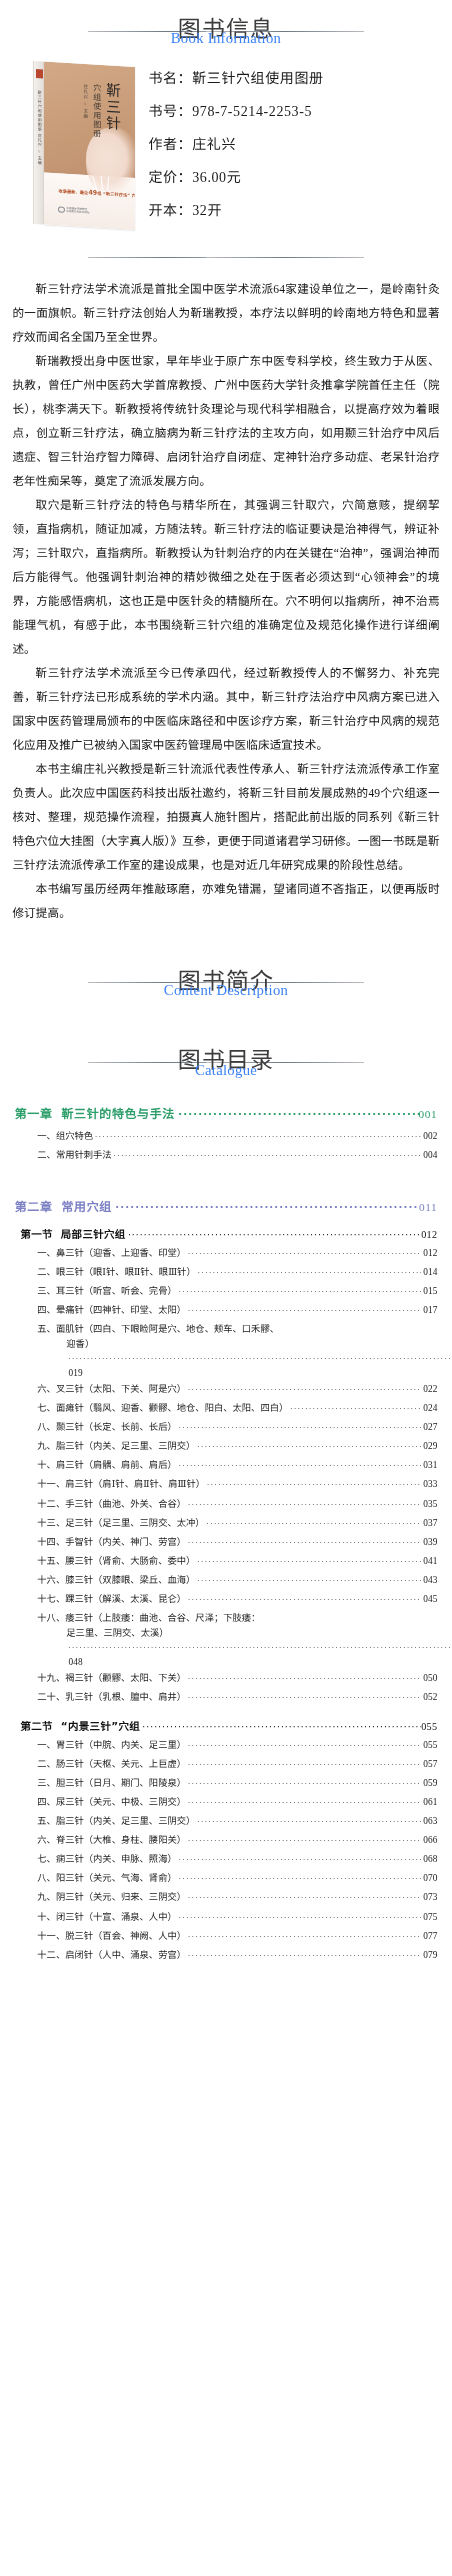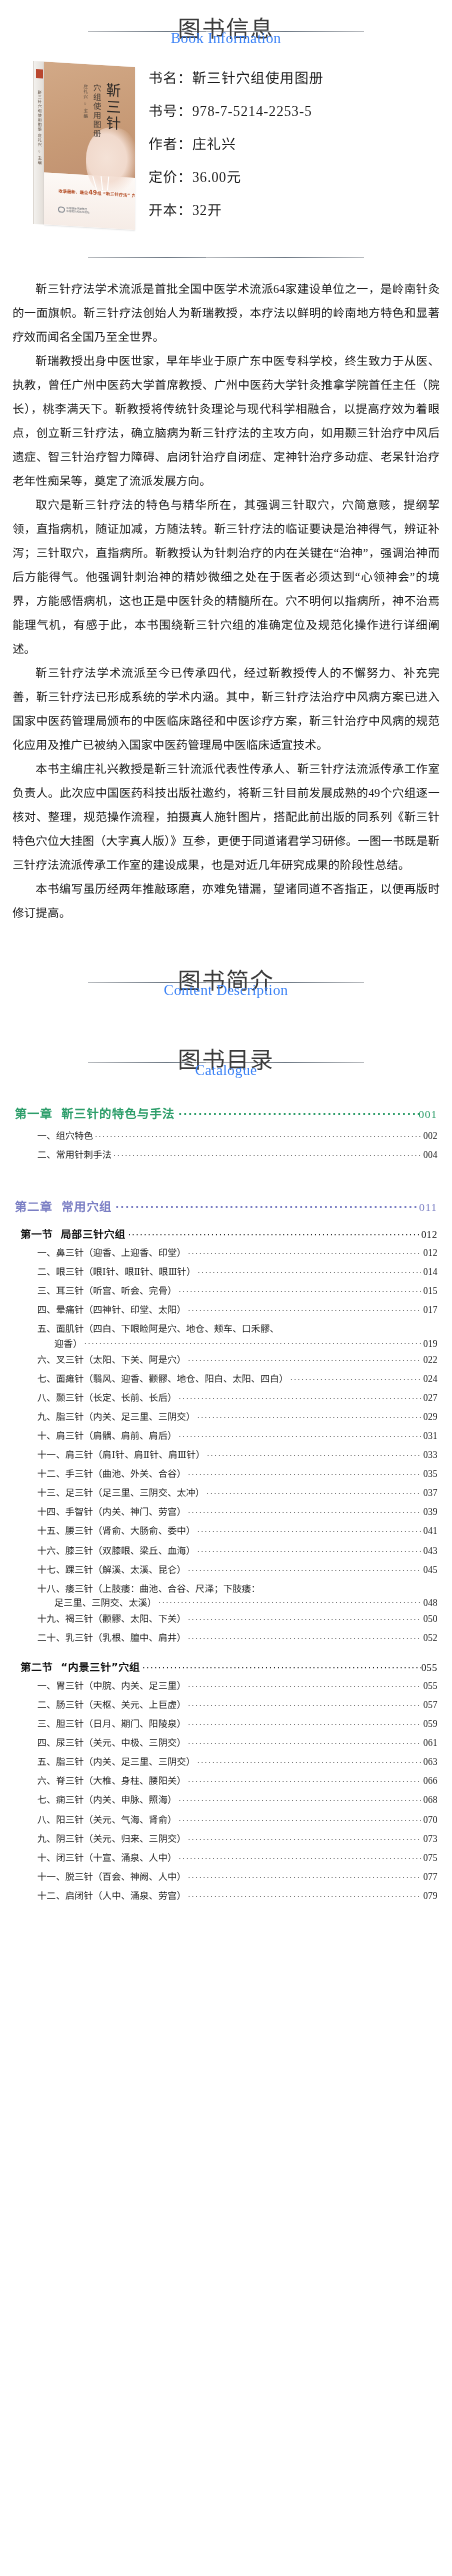--- a/index.html
+++ b/index.html
@@ -252,21 +252,21 @@
     color:#1b1b1b;
     margin: 0 0 3.4px 22.6px;
     line-height: 14.7px;
   }
   .toc .entry .label { flex: 0 1 auto; white-space: nowrap; }
   .toc .entry .dots { flex:1 1 auto; overflow:hidden; white-space:nowrap; font-size:8px; letter-spacing:1.1px; padding:0 1.7px; }
   .toc .entry .pg { flex:0 0 auto; font-size:9.3px; padding-left:2.3px; }
 
   .toc .entry.wrap { display:block; margin-bottom:1.1px; }
   .toc .entry.wrap .l1 { white-space:nowrap; }
-  .toc .entry.wrap .l2 { display:flex; align-items:flex-start; margin-left:17px; }
+  .toc .entry.wrap .l2 { display:flex; align-items:flex-start; margin-left:29px;flex-direction:column; }
   .toc .entry.wrap .l2 .label { flex:0 1 auto; white-space:nowrap; }
   .toc .entry.wrap .l2 .dots { flex:1 1 auto; overflow:hidden; white-space:nowrap; font-size:8px; letter-spacing:1.1px; padding:0 1.7px; }
 
   .spacer-lg { height: 26px; }
   .spacer-md { height: 14.7px; }
 </style>
 </head>
 <body>
 
 <div class="page">

